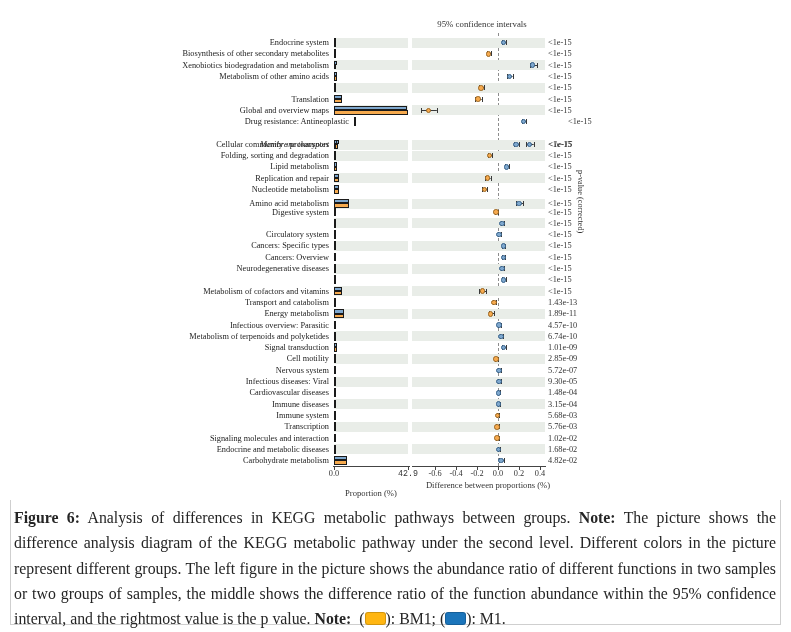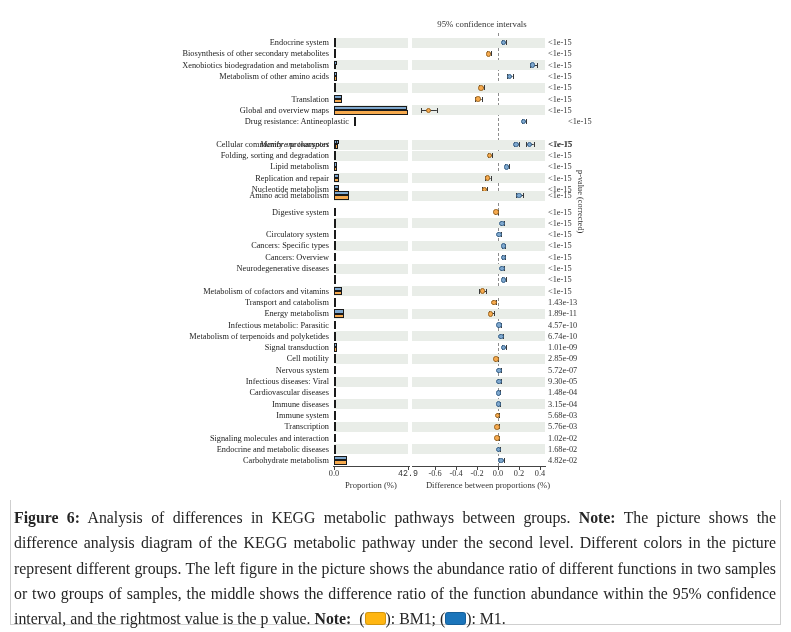--- a/index.html
+++ b/index.html
@@ -166,21 +166,21 @@
       <div class="row" style="top: 183.9px;">
     <span class="strip sL"></span>
     <span class="strip sM"></span>
     <span class="rl">Nucleotide metabolism</span>
     <span class="bar bm" style="left: 334px; top: 1px; height: 4.4px; width: 4.95058px; background: rgb(127, 168, 206);"></span>
     <span class="bar bb" style="left: 334px; top: 5.4px; height: 4.4px; width: 5.17483px; background: rgb(246, 170, 78);"></span>
     <span class="wh" style="left: 482.25px; width: 4.2px; top: 3.2px;"></span>
     <span class="dot" style="left: 481.6px; top: 2.9px; background: rgb(246, 170, 78); border-color: rgb(154, 101, 32);"></span>
     <span class="pv">&lt;1e-15</span>
   </div>
-      <div class="row shade" style="top: 190px;">
+      <div class="row shade" style="top: 198px;">
     <span class="strip sL"></span>
     <span class="strip sM"></span>
     <span class="rl">Amino acid metabolism</span>
     <span class="bar bm" style="left: 334px; top: 1px; height: 4.4px; width: 15.1795px; background: rgb(127, 168, 206);"></span>
     <span class="bar bb" style="left: 334px; top: 5.4px; height: 4.4px; width: 14.8345px; background: rgb(246, 170, 78);"></span>
     <span class="wh" style="left: 515.85px; width: 6.3px; top: 3.2px;"></span>
     <span class="dot" style="left: 516.25px; top: 2.9px; background: rgb(127, 168, 206); border-color: rgb(52, 96, 138);"></span>
     <span class="pv">&lt;1e-15</span>
   </div>
       <div class="row" style="top: 206.5px;">
@@ -277,21 +277,21 @@
     <span class="rl">Energy metabolism</span>
     <span class="bar bm" style="left: 334px; top: 1px; height: 4.4px; width: 9.71142px; background: rgb(127, 168, 206);"></span>
     <span class="bar bb" style="left: 334px; top: 5.4px; height: 4.4px; width: 9.83217px; background: rgb(246, 170, 78);"></span>
     <span class="wh" style="left: 488.55px; width: 4.2px; top: 3.2px;"></span>
     <span class="dot" style="left: 487.9px; top: 2.9px; background: rgb(246, 170, 78); border-color: rgb(154, 101, 32);"></span>
     <span class="pv">1.89e-11</span>
   </div>
       <div class="row" style="top: 319.5px;">
     <span class="strip sL"></span>
     <span class="strip sM"></span>
-    <span class="rl">Infectious metabolic: Parasitic</span>
+    <span class="rl">Infectious overview: Parasitic</span>
     <span class="bar bm" style="left: 334px; top: 1px; height: 4.4px; width: 1.4px; background: rgb(127, 168, 206);"></span>
     <span class="bar bb" style="left: 334px; top: 5.4px; height: 4.4px; width: 1.4px; background: rgb(246, 170, 78);"></span>
     <span class="wh" style="left: 498.21px; width: 1.68px; top: 3.2px;"></span>
     <span class="dot" style="left: 496.3px; top: 2.9px; background: rgb(127, 168, 206); border-color: rgb(52, 96, 138);"></span>
     <span class="pv">4.57e-10</span>
   </div>
       <div class="row shade" style="top: 330.8px;">
     <span class="strip sL"></span>
     <span class="strip sM"></span>
     <span class="rl">Metabolism of terpenoids and polyketides</span>
@@ -427,20 +427,20 @@
       <span class="tick" style="left: 476.5px;"></span>
       <span class="ticklab" style="left: 477px;">-0.2</span>
       <span class="tick" style="left: 497.5px;"></span>
       <span class="ticklab" style="left: 498px;">0.0</span>
       <span class="tick" style="left: 518.5px;"></span>
       <span class="ticklab" style="left: 519px;">0.2</span>
       <span class="tick" style="left: 539.5px;"></span>
       <span class="ticklab" style="left: 540px;">0.4</span>
     </div>
 
-  <div class="axtitle" style="left:311px;width:120px;">Proportion (%)</div>
+  <div class="axtitle" style="left:311px;width:120px;margin-top:8px;">Proportion (%)</div>
   <div class="axtitle" style="left:398px;width:180px;">Difference between proportions (%)</div>
   <div class="ylab">p-value (corrected)</div>
 </div>
 
 <div class="frame"></div>
 
 <p class="caption"><b>Figure 6:</b><span> Analysis of differences in KEGG metabolic pathways between groups. </span><b>Note:</b><span> The picture shows the difference analysis diagram of the KEGG metabolic pathway under the second level. Different colors in the picture represent different groups. The left figure in the picture shows the abundance ratio of different functions in two samples or two groups of samples, the middle shows the difference ratio of the function abundance within the 95% confidence interval, and the rightmost value is the p value. </span><b>Note:</b><span>&nbsp;</span><span id="legend-inline"> (<span class="swatch" style="background: rgb(255, 182, 18);"></span>): BM1; (<span class="swatch" style="background: rgb(27, 117, 187);"></span>): M1.</span></p>
 
 </body></html>

